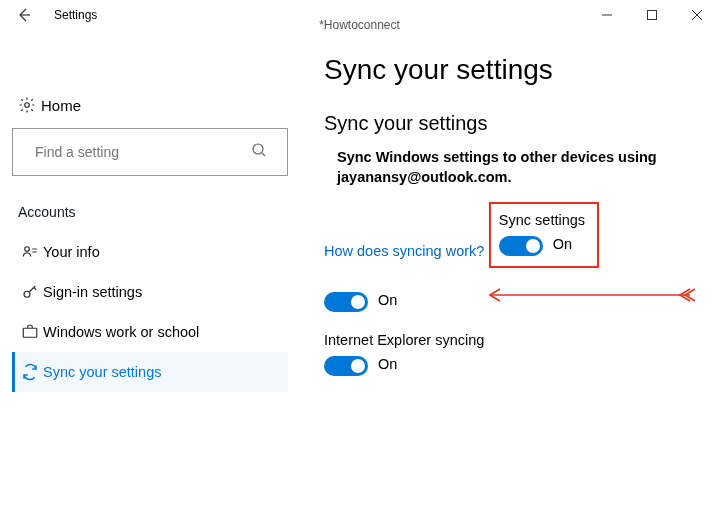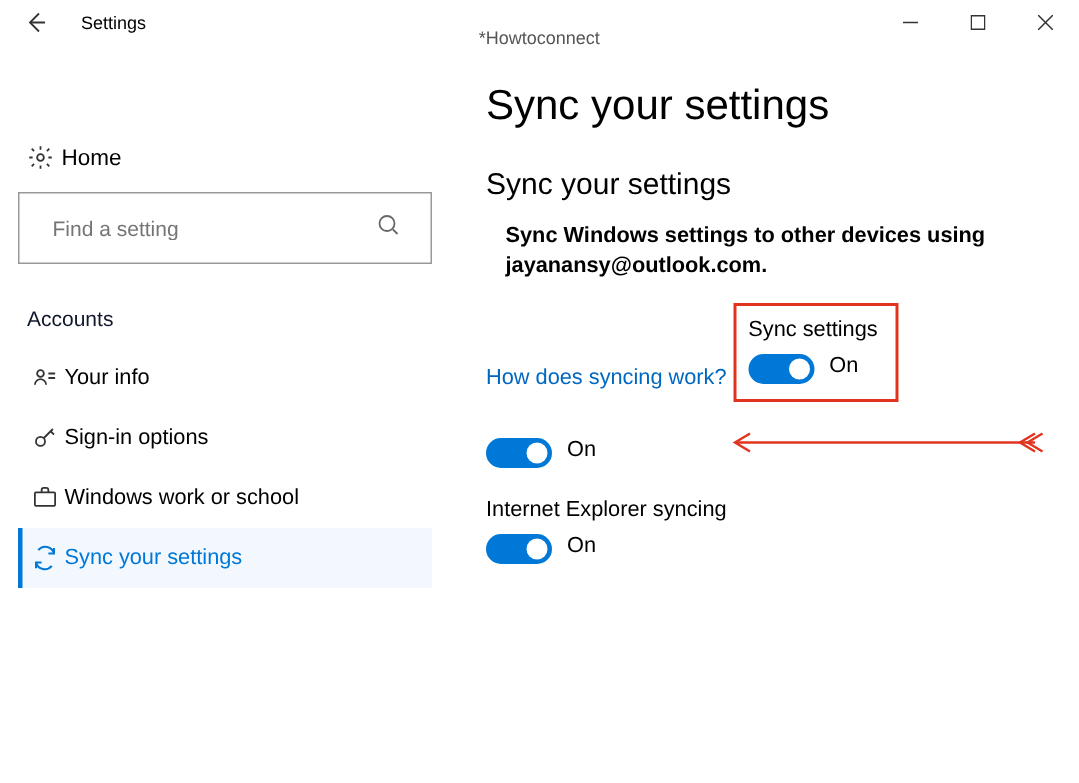--- a/index.html
+++ b/index.html
@@ -265,21 +265,21 @@
     </div>
 
 
     <div class="nav-item">
       <span class="nav-icon">
         <svg width="18" height="18" viewBox="0 0 24 24" fill="none" stroke="#333" stroke-width="1.6">
           <circle cx="8" cy="15" r="4"></circle>
             <path d="M11 12l8-8M17 6l3 3"></path>
         </svg>
       </span>
-      <span>Sign-in options</span>
+      <span>Sign-in settings</span>
     </div>
 
     <div class="nav-item">
       <span class="nav-icon">
         <svg width="18" height="18" viewBox="0 0 24 24" fill="none" stroke="#333" stroke-width="1.6">
           <rect x="3" y="7" width="18" height="12" rx="1"></rect>
             <path d="M9 7V5a2 2 0 012-2h2a2 2 0 012 2v2"></path>
         </svg>
       </span>
       <span>Windows work or school</span>

